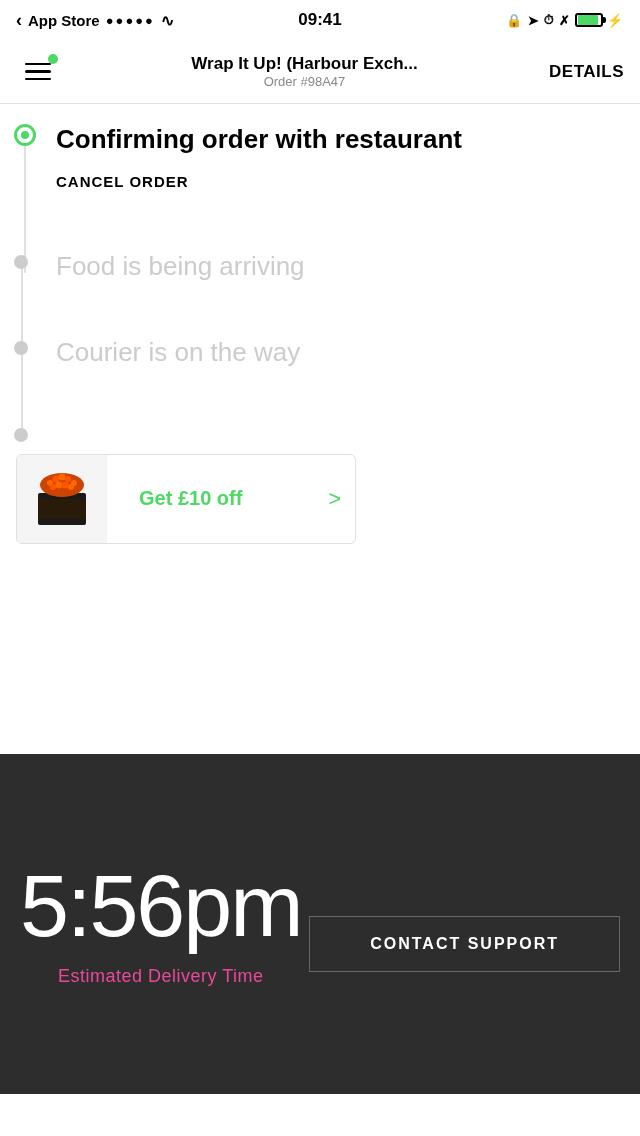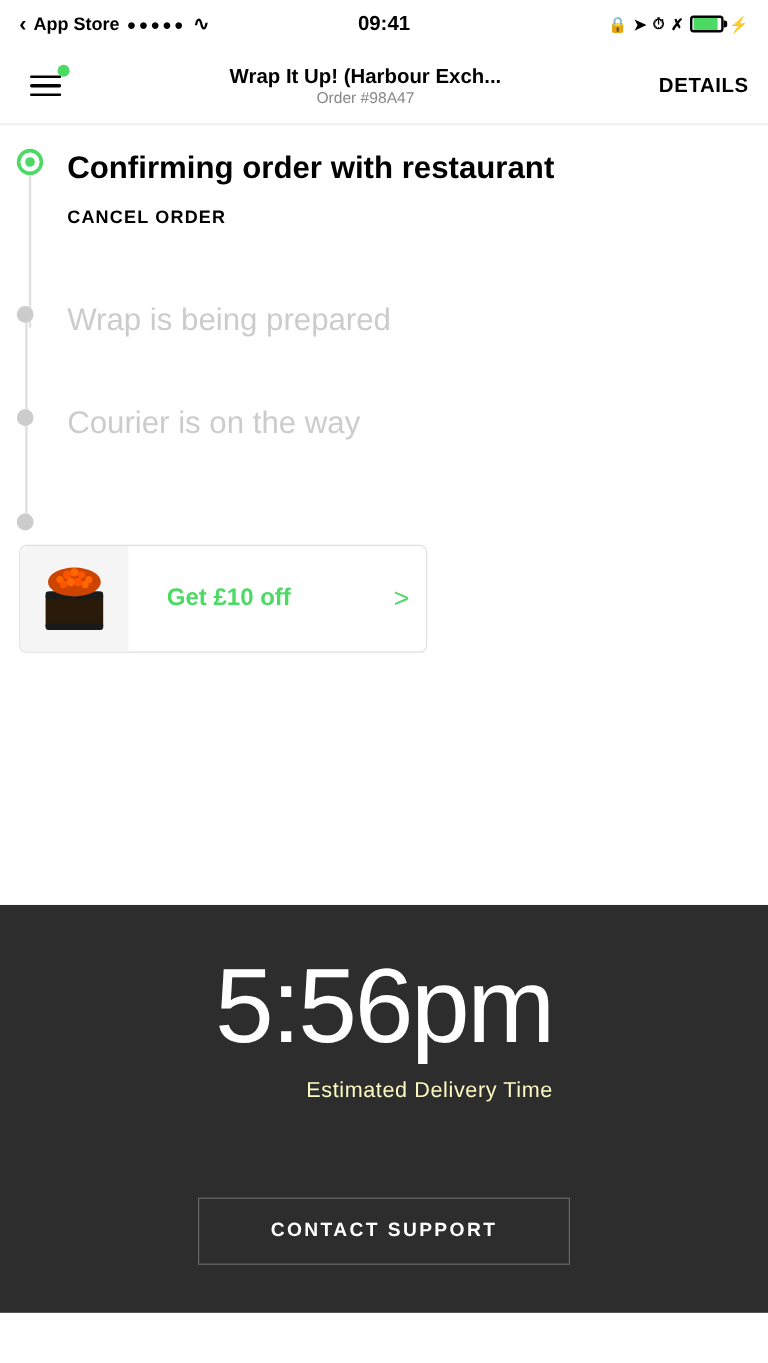--- a/index.html
+++ b/index.html
@@ -259,40 +259,39 @@
       color: #4cd964;
       padding-right: 14px;
       font-weight: 300;
     }
 
     
     .dark-footer {
       background: #2d2d2d;
       padding: 40px 20px 40px 20px;
       display: flex;
-      flex-direction: column;
+      flex-direction: row;
       align-items: center;
       min-height: 340px;
       justify-content: space-between;
     }
 
     .delivery-time {
       font-size: 88px;
       font-weight: 300;
       color: #fff;
       letter-spacing: -2px;
       line-height: 1;
     }
 
     .delivery-label {
       font-size: 18px;
-      color: #fef9c3;
+      color: #ec4899;
       margin-top: 16px;
       letter-spacing: 0.5px;
-      text-align: right;
     }
 
     .contact-support-btn {
       border: 1.5px solid #666;
       background: transparent;
       color: #fff;
       font-size: 16px;
       font-weight: 600;
       letter-spacing: 2px;
       padding: 18px 60px;
@@ -355,21 +354,21 @@
         <button class="cancel-order-btn">CANCEL ORDER</button>
       </div>
     </div>
 
     <div class="step" style="position:relative; padding-bottom:55px;">
       <div style="position:absolute;left:-15px;top:14px;width:2px;background:#e0e0e0;height:100%;z-index:1;"></div>
       <div class="step-indicator">
         <div class="step-dot-inactive"></div>
       </div>
       <div class="step-content">
-        <div class="step-title-inactive">Wrap is being prepared</div>
+        <div class="step-title-inactive">Food is being arriving</div>
       </div>
     </div>
 
     <div class="step" style="position:relative; padding-bottom:55px;">
       <div style="position:absolute;left:-15px;top:14px;width:2px;background:#e0e0e0;height:100%;z-index:1;"></div>
       <div class="step-indicator">
         <div class="step-dot-inactive"></div>
       </div>
       <div class="step-content">
         <div class="step-title-inactive">Courier is on the way</div>

